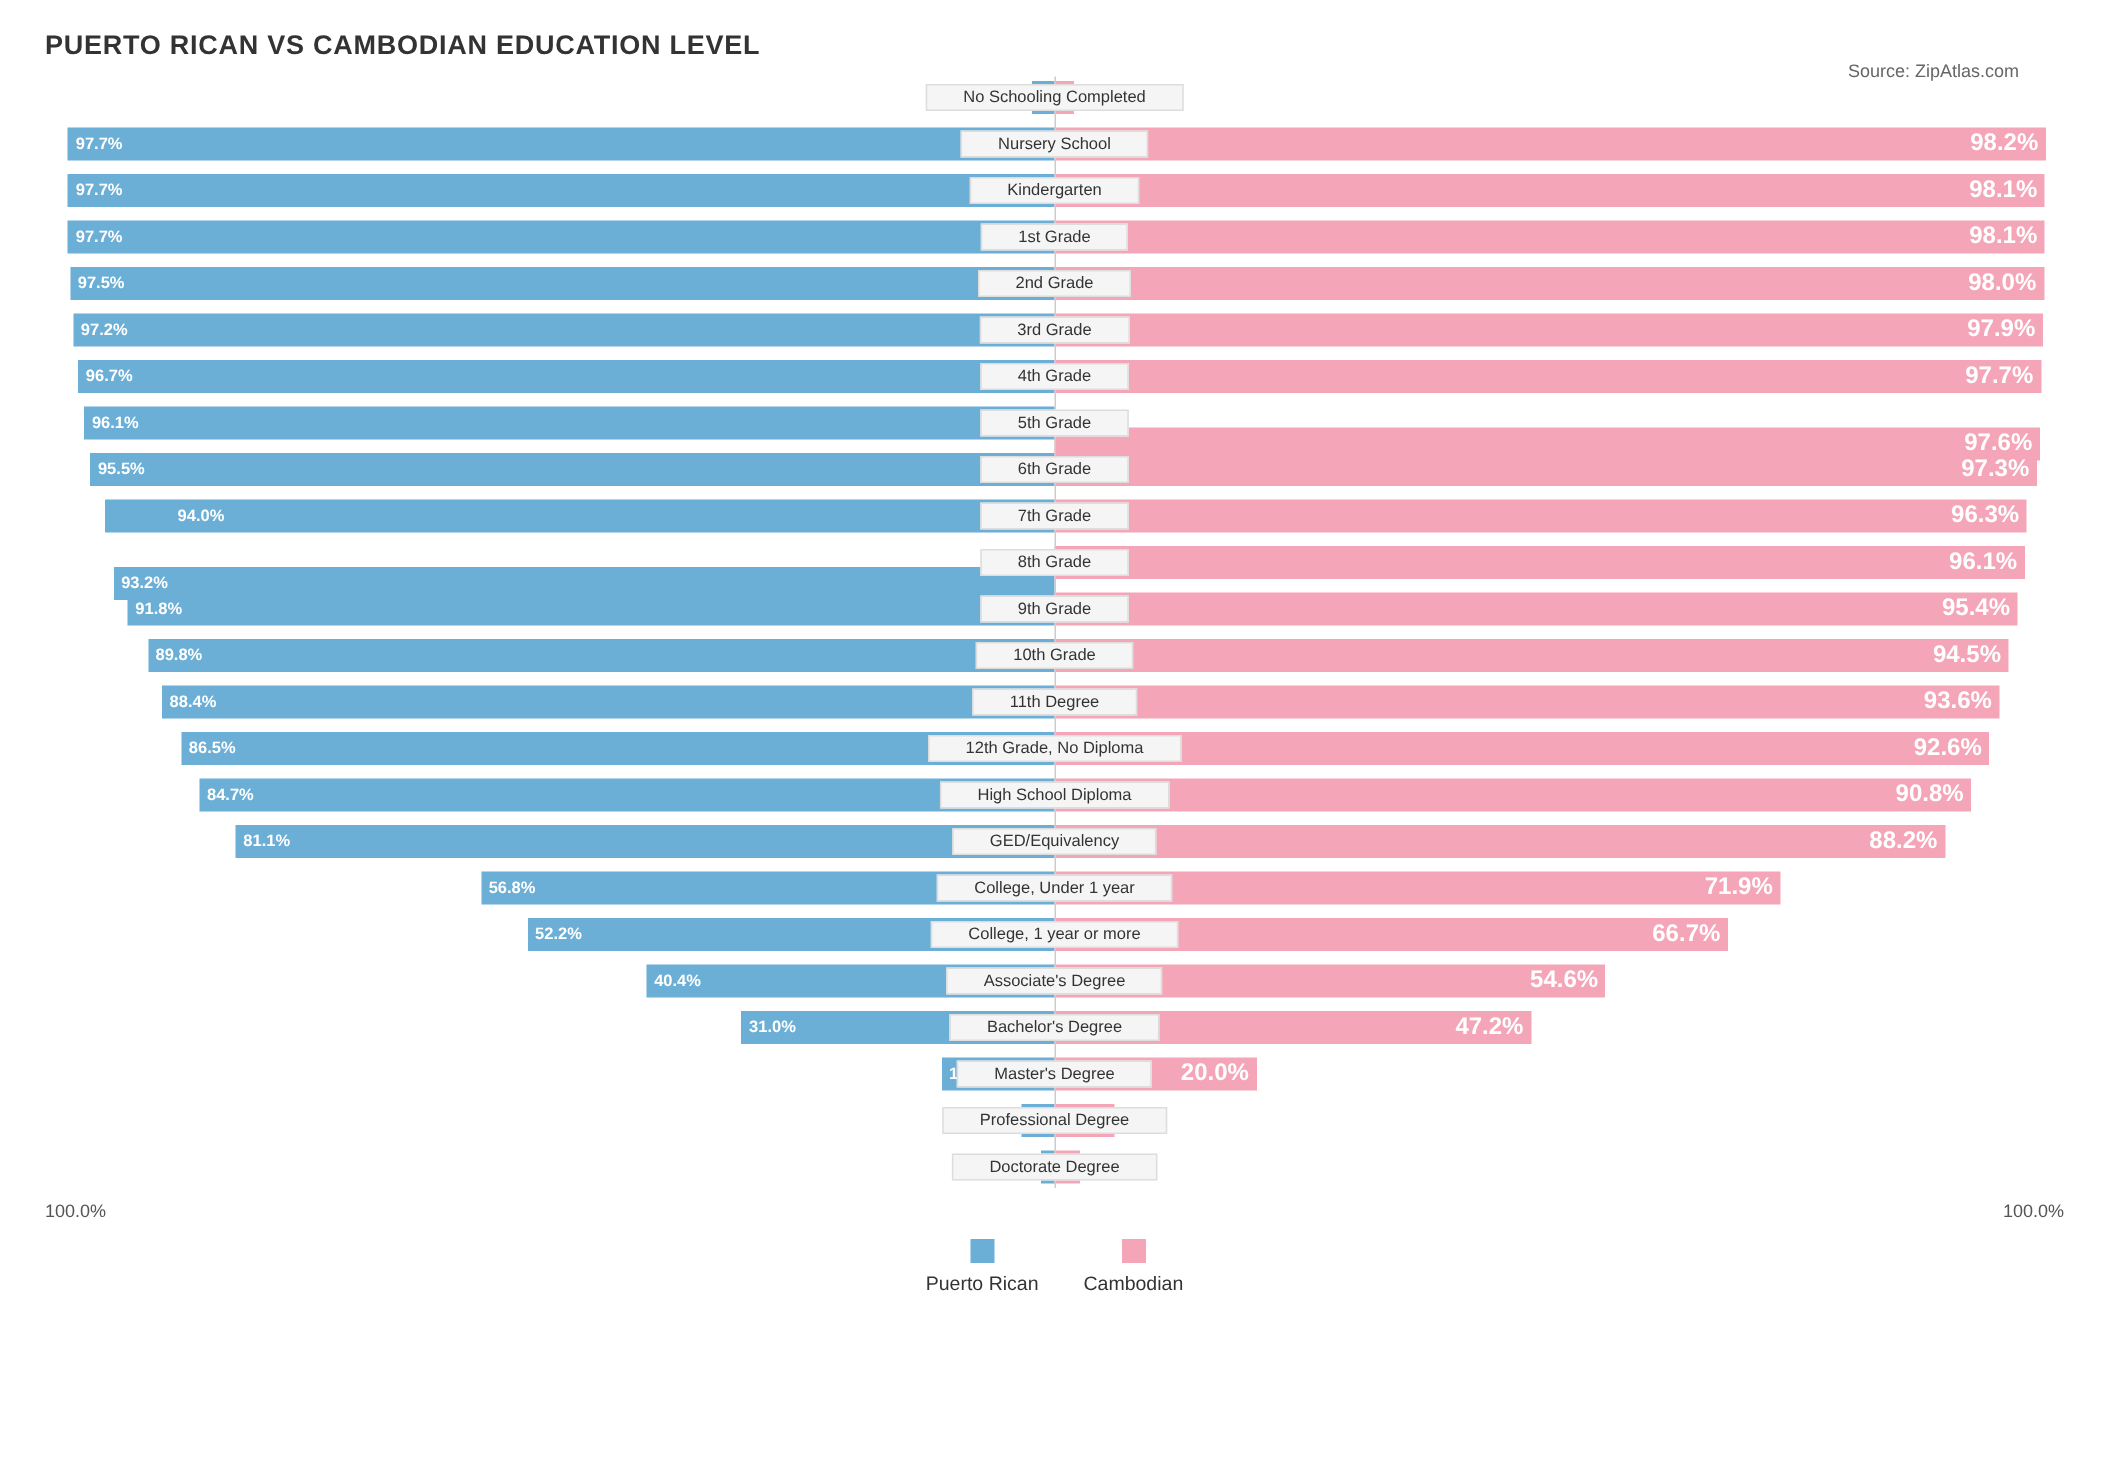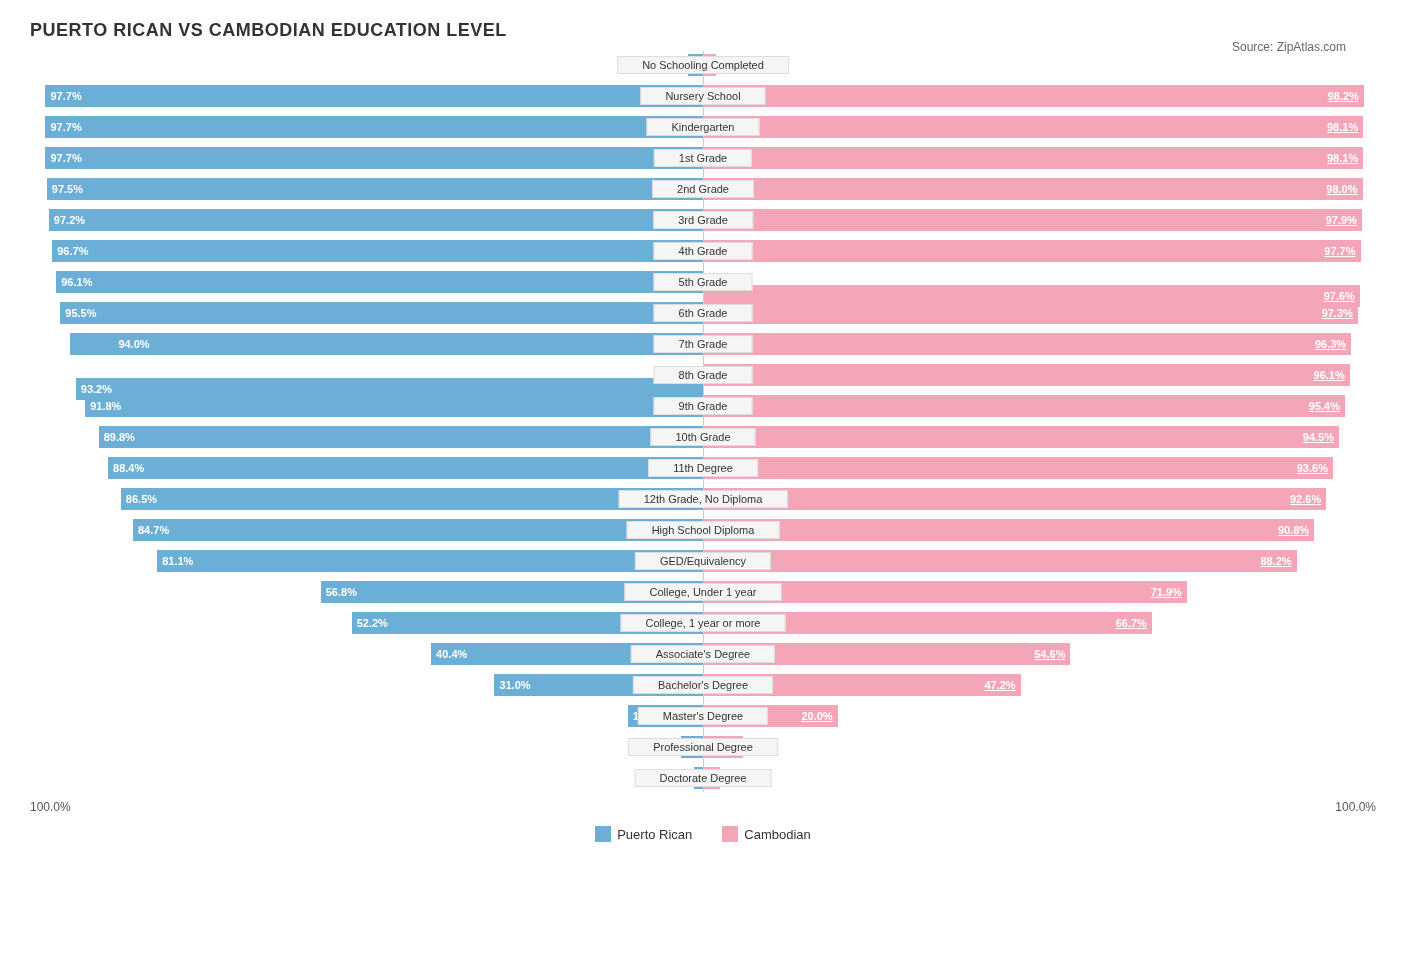--- a/index.html
+++ b/index.html
@@ -86,25 +86,24 @@
       position: absolute;
       left: 0;
     }
     .bar-val-left {
       font-size: 11px;
       color: #fff;
       font-weight: bold;
       white-space: nowrap;
     }
     .bar-val-right {
-      font-size: 11px;
+      font-size: 16px;
       color: #fff;
       font-weight: bold;
       white-space: nowrap;
-      text-decoration: underline;
     }
     .bar-val-outside-left {
       font-size: 11px;
       color: #333;
       font-weight: bold;
       white-space: nowrap;
       position: absolute;
       right: calc(100% + 3px);
     }
     .bar-val-outside-right {
@@ -127,20 +126,21 @@
       justify-content: center;
       gap: 30px;
       margin-top: 12px;
       font-size: 13px;
       color: #333;
     }
     .legend-item {
       display: flex;
       align-items: center;
       gap: 6px;
+      flex-direction: column;
     }
     .legend-box {
       width: 16px;
       height: 16px;
     }
     .rows-wrapper {
       position: relative;
       width: 100%;
     }
     

